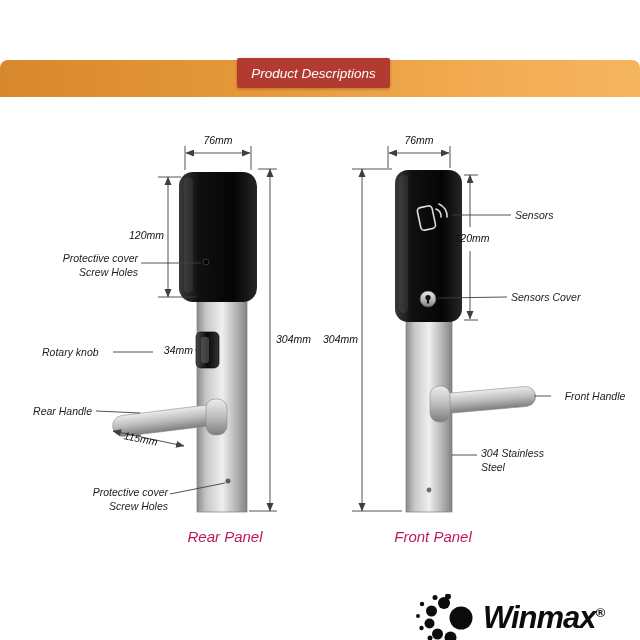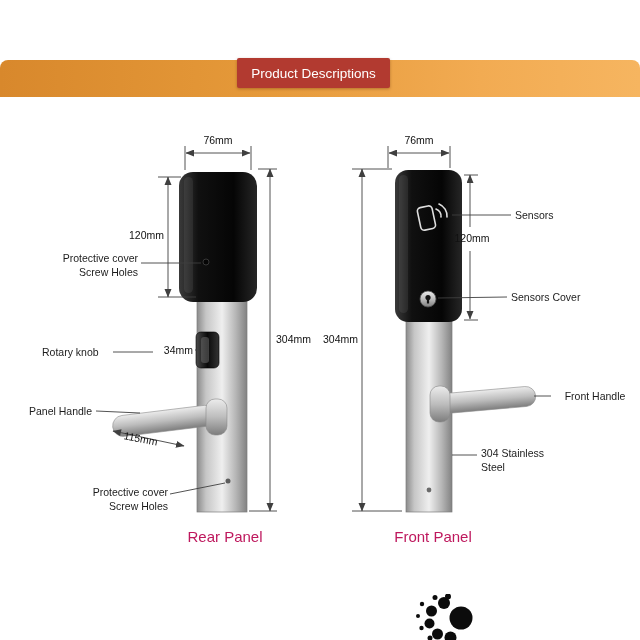--- a/index.html
+++ b/index.html
@@ -1,17 +1,17 @@
 <!DOCTYPE html>
 <html><head>
 <meta charset="utf-8">
 <style>
   * { margin:0; padding:0; box-sizing:border-box; }
   html,body { background:#ffffff; font-family:"Liberation Sans", sans-serif; }
-  .canvas { position:relative; width:640px; height:640px; background:#ffffff; overflow:hidden; }
+  .canvas { position:relative; width:640px; height:640px; background:#ffffff; overflow:hidden;font-style:italic; }
 
   .band { position:absolute; left:0; top:60px; width:640px; height:37px;
           background:linear-gradient(90deg,#d8882c 0%, #e59939 40%, #f2ab52 75%, #f6b560 100%);
           border-radius:8px 8px 0 0; }
   .title-box { position:absolute; left:237px; top:58px; width:153px; height:30px;
                background:#b23a30; color:#ffffff; display:flex; align-items:center; justify-content:center;
                font-size:13.5px; border-radius:2px; box-shadow:0 1px 3px rgba(80,30,0,.35); }
 
   .art { position:absolute; left:0; top:0; }
 
@@ -133,21 +133,21 @@
       <line x1="452" y1="455" x2="477" y2="455"></line>
     </g>
   </svg>
 
   <div class="lbl dim" style="left:196px;top:134px;width:44px;text-align:center">76mm</div>
   <div class="lbl dim" style="left:126px;top:229px;width:38px;text-align:right">120mm</div>
   <div class="lbl dim" style="left:276px;top:333px;width:46px;text-align:left">304mm</div>
   <div class="lbl dim" style="left:155px;top:344px;width:38px;text-align:right">34mm</div>
   <div class="lbl" style="left:54px;top:252px;width:84px;text-align:right">Protective cover Screw Holes</div>
   <div class="lbl" style="left:42px;top:346px;width:68px;">Rotary knob</div>
-  <div class="lbl" style="left:22px;top:405px;width:70px;text-align:right">Panel Handle</div>
+  <div class="lbl" style="left:22px;top:405px;width:70px;text-align:right">Rear Handle</div>
   <div class="lbl dim" style="left:118px;top:428px;width:46px;text-align:center;transform:rotate(11deg);transform-origin:left center">115mm</div>
   <div class="lbl" style="left:84px;top:486px;width:84px;text-align:right">Protective cover Screw Holes</div>
   <div class="caption" style="left:182px;top:528px;width:86px">Rear Panel</div>
 
   <div class="lbl dim" style="left:397px;top:134px;width:44px;text-align:center">76mm</div>
   <div class="lbl dim" style="left:314px;top:333px;width:44px;text-align:right">304mm</div>
   <div class="lbl dim" style="left:452px;top:232px;width:40px;text-align:center">120mm</div>
   <div class="lbl" style="left:515px;top:209px;width:70px;text-align:left">Sensors</div>
   <div class="lbl" style="left:511px;top:291px;width:90px;text-align:left">Sensors Cover</div>
   <div class="lbl" style="left:555px;top:390px;width:80px;text-align:center">Front Handle</div>
@@ -164,15 +164,16 @@
         <circle cx="23.5" cy="40" r="5.5"></circle>
         <circle cx="36.5" cy="43.5" r="6"></circle>
         <circle cx="34" cy="2.5" r="3"></circle>
         <circle cx="21" cy="3.5" r="2.5"></circle>
         <circle cx="8" cy="10" r="2.2"></circle>
         <circle cx="4" cy="22" r="2"></circle>
         <circle cx="7.5" cy="34" r="2.2"></circle>
         <circle cx="16" cy="44" r="2.5"></circle>
       </g>
     </svg>
+    <div class="logo-text"><span>Winmax</span><sup>®</sup></div>
   </div>
 
 </div>
 
 </body></html>

